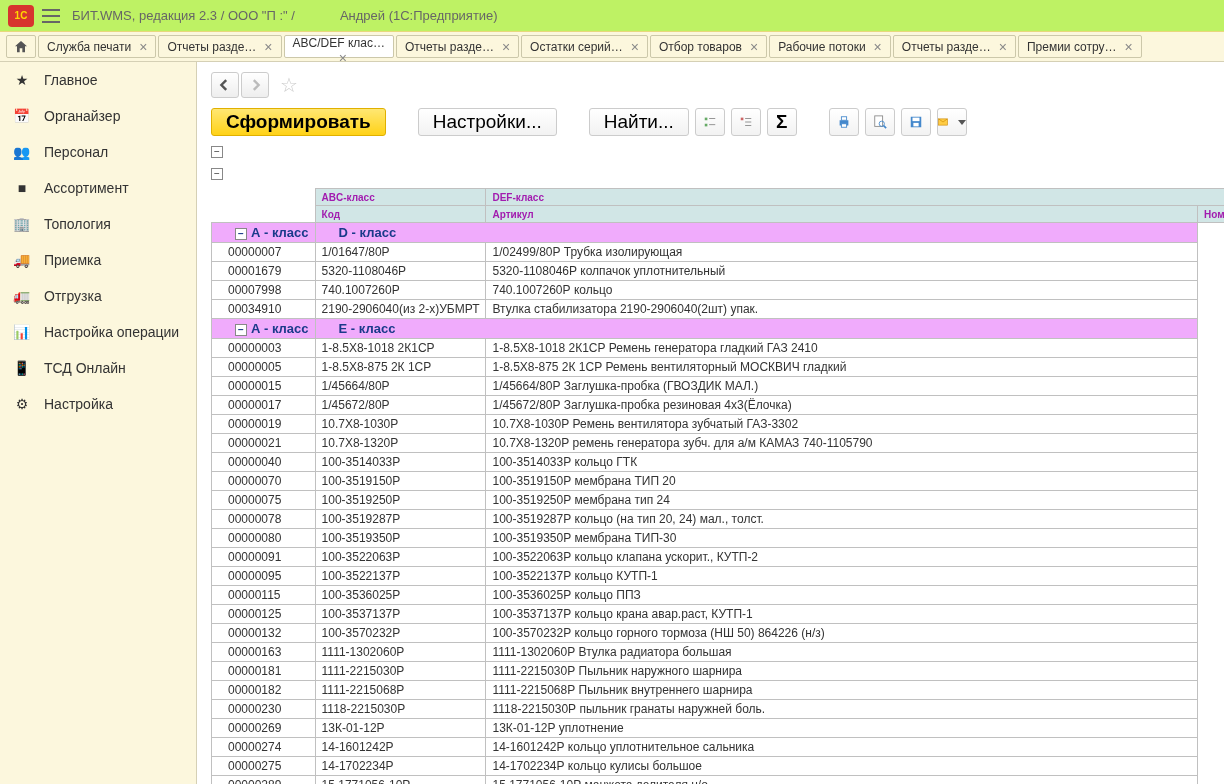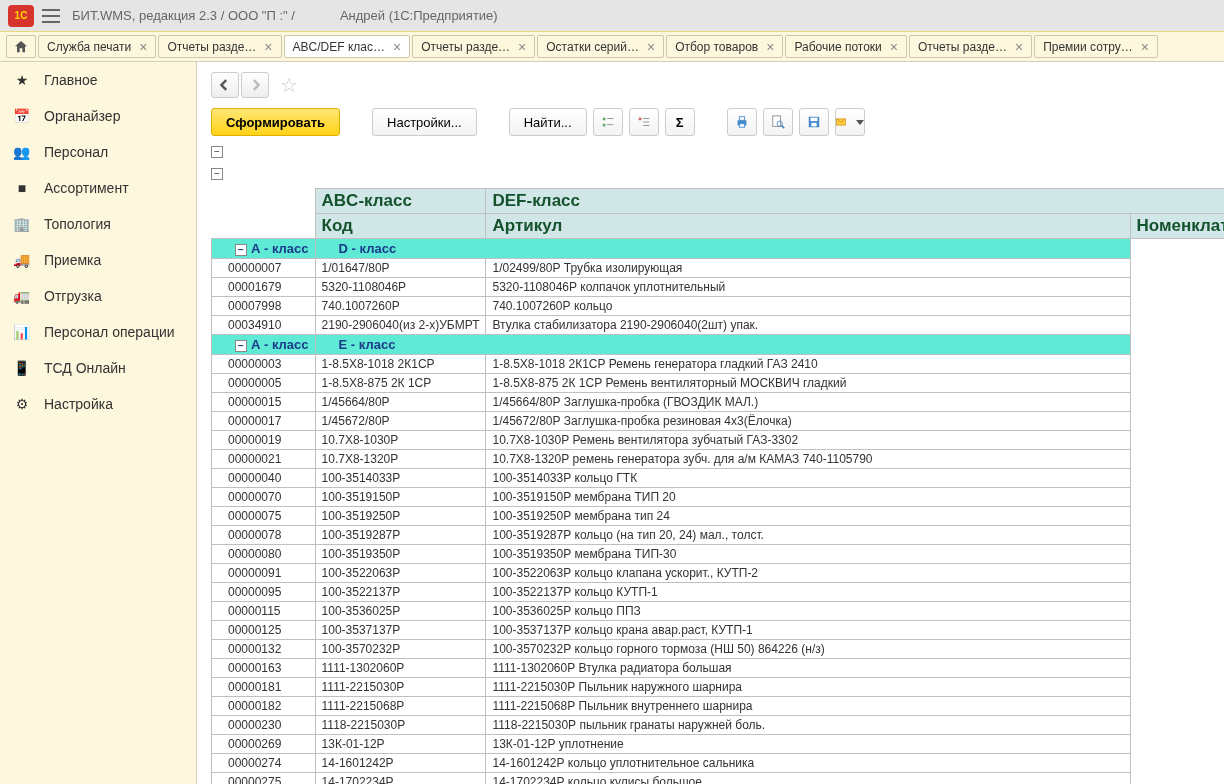--- a/index.html
+++ b/index.html
@@ -1,70 +1,70 @@
 <!DOCTYPE html>
 <html><head>
 <meta charset="utf-8">
 <style>
 * { margin: 0; padding: 0; box-sizing: border-box; font-family: Arial, sans-serif; }
 body { font-size: 13px; color: #333; background: #fff; overflow: hidden; }
 
 
-.titlebar { height: 32px; background: #e5e5e5; display: flex; align-items: center; padding: 8px 8px; border-bottom: 1px solid #e8d87c; }
+.titlebar { height: 32px; background: #bef264; display: flex; align-items: center; padding: 8px 8px; border-bottom: 1px solid #e8d87c; }
 .logo-1c { width: 26px; height: 22px; background: #d7342e; border-radius: 4px; color: #ffd700; display: flex; align-items: center; justify-content: center; font-weight: bold; font-size: 10px; margin-right: 8px; }
 .burger { width: 18px; height: 14px; margin-right: 12px; cursor: pointer; display: flex; flex-direction: column; justify-content: space-between; }
 .burger span { height: 2px; background: #666; }
 .title-text { color: #666; font-size: 13px; }
 .title-user { margin-left: 45px; }
 
 
 .tabsbar { height: 30px; background: #fcf7dd; display: flex; align-items: stretch; border-bottom: 1px solid #d5d0b5; padding-left: 6px; }
 .tab-home { width: 30px; display: flex; align-items: center; justify-content: center; border: 1px solid #ccc8aa; background: #fcf7dd; cursor: pointer; margin-right: 2px; margin-top: 3px; margin-bottom: 3px; border-radius: 2px; }
 .tab { display: flex; align-items: center; padding: 0 8px; border: 1px solid #ccc8aa; background: #fcf7dd; margin-top: 3px; margin-bottom: 3px; margin-right: 2px; border-radius: 2px; cursor: pointer; white-space: nowrap; font-size: 12px; }
-.tab.active { background: #fff; }
+.tab.active { background: #fff; flex-direction: column; }
 .tab-close { margin-left: 8px; color: #888; font-size: 14px; cursor: pointer; }
 
 
 .layout { display: flex; height: calc(100vh - 62px); }
 .sidebar { width: 197px; background: #fcf7dd; border-right: 1px solid #d5d0b5; overflow-y: auto; }
 .sidebar-item { display: flex; align-items: center; padding: 8px 12px; cursor: pointer; font-size: 14px; }
 .sidebar-icon { width: 20px; height: 20px; margin-right: 12px; display: flex; align-items: center; justify-content: center; }
 
 .content { flex: 1; background: #fff; overflow: auto; padding: 0; }
 
 
 .page-head { padding: 10px 0 8px 14px; display: flex; align-items: center; }
 .nav-btn { width: 28px; height: 26px; border: 1px solid #ccc; background: linear-gradient(#fff,#eee); border-radius: 3px; display: flex; align-items: center; justify-content: center; margin-right: 2px; cursor: pointer; }
 .star { width: 24px; height: 22px; margin: 0 6px; color: #ccc; display:flex;align-items:center;justify-content:center;font-size:20px; }
 .page-title { font-size: 20px; }
 
 
 .toolbar { padding: 2px 0 10px 14px; display: flex; align-items: center; gap: 6px; }
-.btn { height: 28px; padding: 0 14px; border: 1px solid #ccc; background: linear-gradient(#fff,#f2f2f2); border-radius: 3px; cursor: pointer; font-size: 13px; display: flex; align-items: center; gap: 6px; }
+.btn { height: 28px; padding: 0 14px; border: 1px solid #ccc; background: linear-gradient(#fff,#f2f2f2); border-radius: 3px; cursor: pointer; font-size: 19px; display: flex; align-items: center; gap: 6px; }
 .btn-primary { background: linear-gradient(#ffe773,#ffd218); border: 1px solid #e0b000; font-weight: bold; }
 .icon-btn { width: 30px; height: 28px; padding: 0; justify-content: center; }
 .btn-dropdown::after { content: ""; width: 0; height: 0; border-left: 4px solid transparent; border-right: 4px solid transparent; border-top: 5px solid #555; margin-left: 4px; }
 .spacer { width: 20px; }
 .mini-icon{width:14px;height:14px;display:inline-block;}
 
 
 .filter-row { padding: 0 0 8px 14px; display: flex; align-items: flex-start; font-size: 12px; }
 .tree-toggle { width: 12px; height: 12px; border: 1px solid #888; display: flex; align-items: center; justify-content: center; font-size: 10px; margin-right: 4px; cursor: pointer; background:#fff; line-height:1;}
 .filter-label { width: 50px; }
 .filter-value { margin-left: 12px; }
 .cell-block{width:60px;height:18px;border:1px solid #ccc;margin-right:4px;}
 
 
 .report { margin-left: 14px; border-collapse: collapse; font-size: 12px; width: 1140px;}
 .report td, .report th { border: 1px solid #c0c0c0; padding: 2px 6px; text-align: left; height: 17px; vertical-align: middle; white-space: nowrap; overflow: hidden; }
-.report th { background: #d1e6e6; color: #14532d; font-weight: bold; font-size: 17px; }
+.report th { background: #d1e6e6; color: #a21caf; font-weight: bold; font-size: 10px; }
 .col-code { width: 124px; }
 .col-art { width: 236px; }
 .col-nom { width: auto; }
-.group-row td { background: #5eead4; color: #1a3a8a; font-weight: bold; font-size: 13px; padding-left: 23px; }
+.group-row td { background: #f0abfc; color: #1a3a8a; font-weight: bold; font-size: 13px; padding-left: 23px; }
 .tree-col { width: 16px; border: none !important; padding:0 !important; vertical-align: top !important; }
 .data-row td:first-of-type { padding-left: 16px; }
 
 .svg-icon{width:16px;height:16px;}
 </style>
 </head>
 <body>
 
 <div class="titlebar">
   <div class="logo-1c">1C</div>
@@ -148,21 +148,21 @@
       <div class="sidebar-item">
         <span class="sidebar-icon" style="color:#333">🚚</span>
         <span>Приемка</span>
       </div>
       <div class="sidebar-item">
         <span class="sidebar-icon" style="color:#333">🚛</span>
         <span>Отгрузка</span>
       </div>
       <div class="sidebar-item">
         <span class="sidebar-icon" style="color:#333">📊</span>
-        <span>Персонал операции</span>
+        <span>Настройка операции</span>
       </div>
       <div class="sidebar-item">
         <span class="sidebar-icon" style="color:#333">📱</span>
         <span>ТСД Онлайн</span>
       </div>
       <div class="sidebar-item">
         <span class="sidebar-icon" style="color:#333">⚙</span>
         <span>Настройка</span>
       </div>
     </div>

